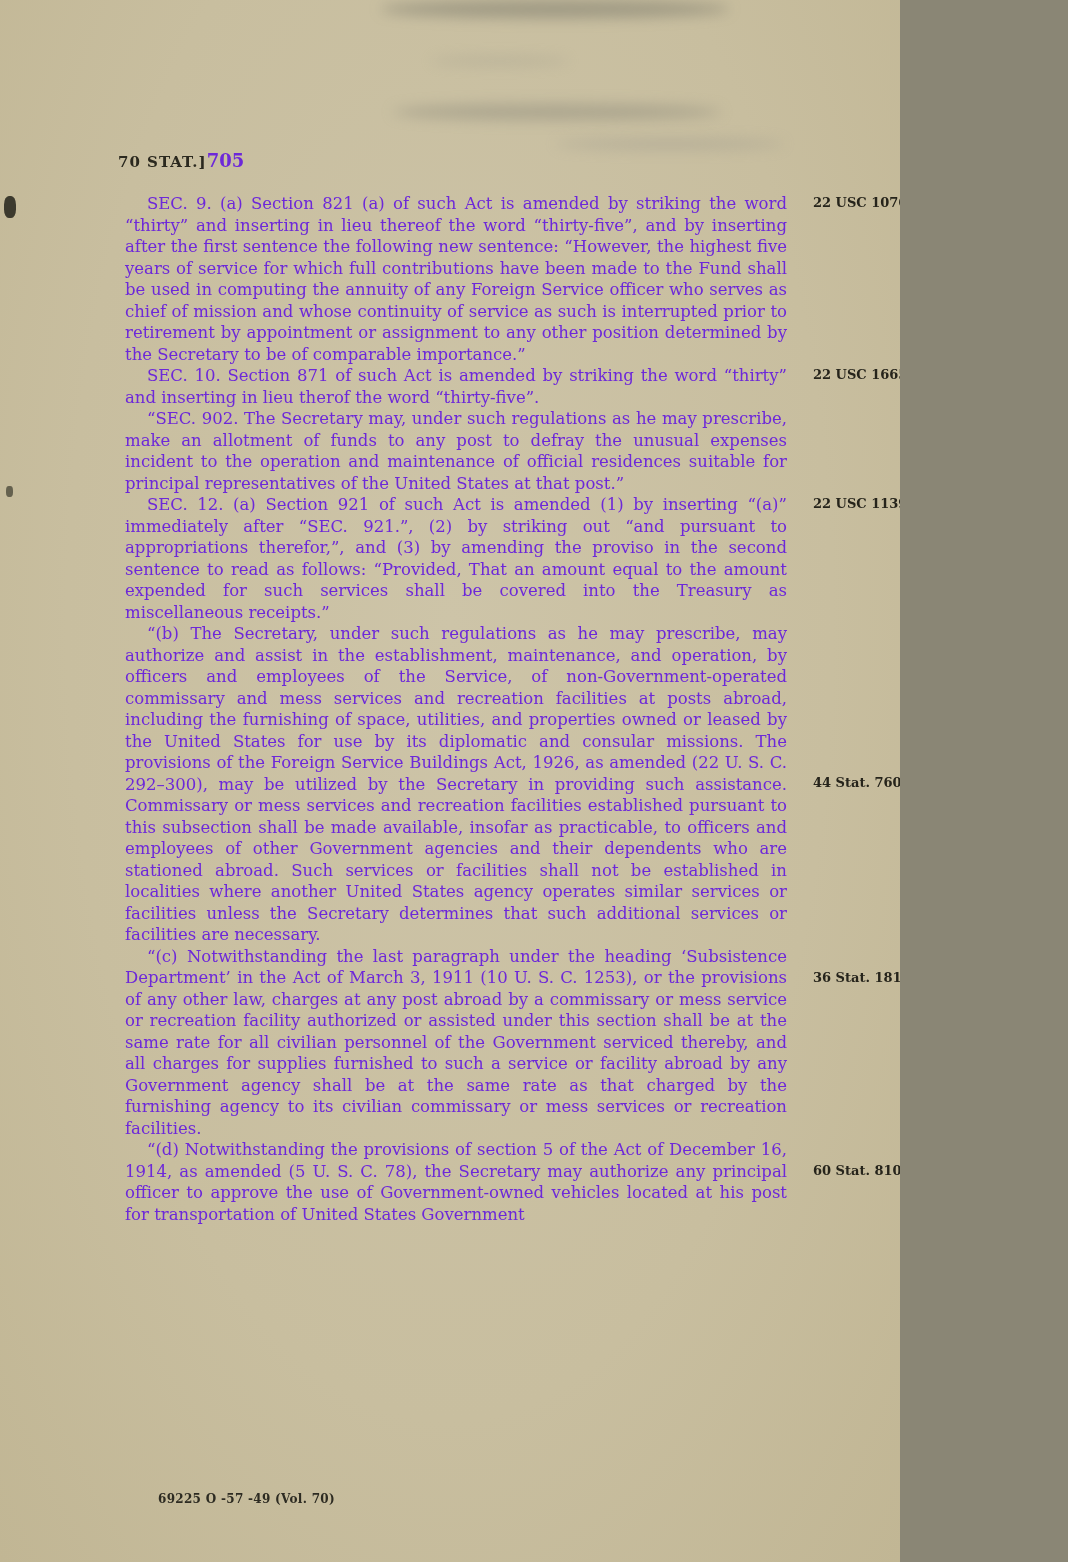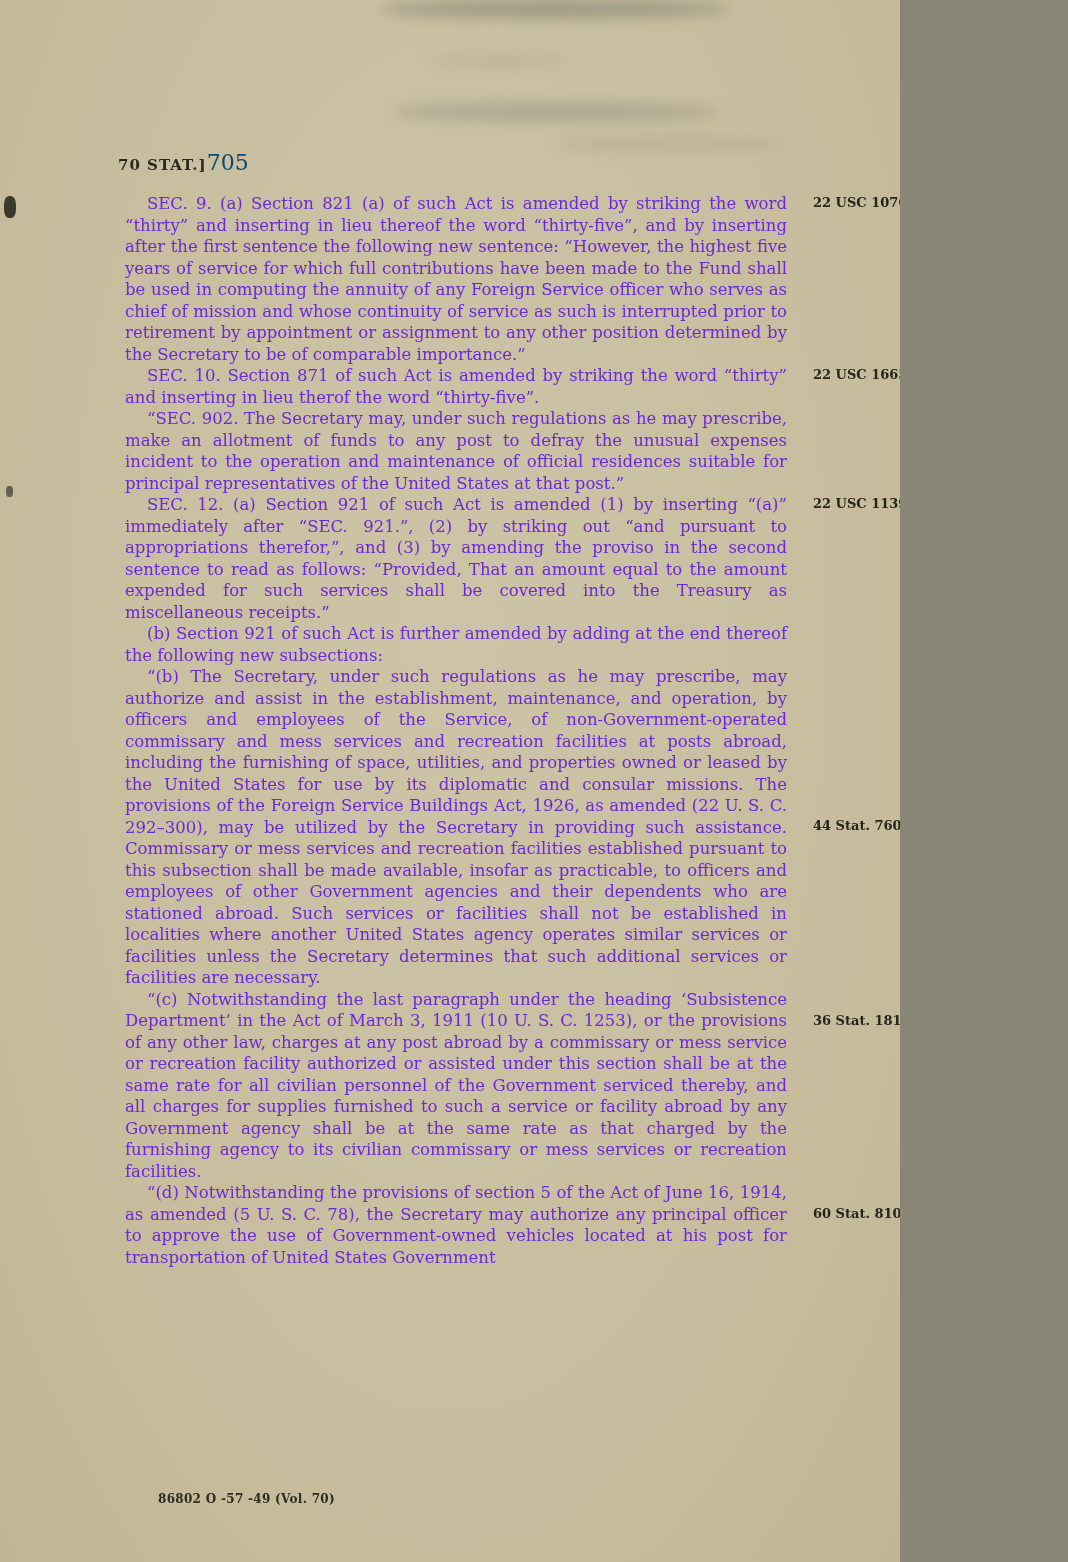--- a/index.html
+++ b/index.html
@@ -30,21 +30,21 @@
     display: flex; align-items: baseline;
   }
   .header .vol {
     font-size: 15px; font-weight: bold; letter-spacing: 1px;
     color: #2b291f; white-space: nowrap;
   }
   .header .title {
     flex: 1; text-align: center; font-size: 19px; font-weight: bold;
     letter-spacing: .5px; color: #23221a; white-space: nowrap;
   }
-  .header .pagenum { font-size: 22px; font-weight: normal; color: #0c4a6e; }
+  .header .pagenum { font-size: 18px; font-weight: bold; color: #6d28d9; }
 
   .body-col { position: absolute; left: 125px; top: 193px; width: 662px; }
   .para { position: relative; }
   .para p {
     margin: 0; font-size: 16.5px; line-height: 21.5px;
     color: #6d28d9; text-align: justify; text-indent: 22px;
   }
   .margin-note {
     position: absolute; left: 688px; top: 2px; width: 170px;
     font-size: 13px; font-weight: bold; color: #26241b; white-space: nowrap;
@@ -85,32 +85,28 @@
       <span class="margin-note">22 USC 1665.</span>
     </div>
     <div class="para">
       <p>“SEC. 902. The Secretary may, under such regulations as he may prescribe, make an allotment of funds to any post to defray the unusual expenses incident to the operation and maintenance of official residences suitable for principal representatives of the United States at that post.”</p>
       <span class="margin-note"></span>
     </div>
     <div class="para">
       <p>SEC. 12. (a) Section 921 of such Act is amended (1) by inserting “(a)” immediately after “SEC. 921.”, (2) by striking out “and pursuant to appropriations therefor,”, and (3) by amending the proviso in the second sentence to read as follows: “Provided, That an amount equal to the amount expended for such services shall be covered into the Treasury as miscellaneous receipts.”</p>
       <span class="margin-note">22 USC 1139.</span>
     </div>
-    <div class="para">
-      <p>(b) Section 921 of such Act is further amended by adding at the end thereof the following new subsections:</p>
-      <span class="margin-note"></span>
-    </div>
     <div class="para note-d7">
       <p>“(b) The Secretary, under such regulations as he may prescribe, may authorize and assist in the establishment, maintenance, and operation, by officers and employees of the Service, of non-Government-operated commissary and mess services and recreation facilities at posts abroad, including the furnishing of space, utilities, and properties owned or leased by the United States for use by its diplomatic and consular missions.  The provisions of the Foreign Service Buildings Act, 1926, as amended (22 U. S. C. 292–300), may be utilized by the Secretary in providing such assistance.  Commissary or mess services and recreation facilities established pursuant to this subsection shall be made available, insofar as practicable, to officers and employees of other Government agencies and their dependents who are stationed abroad.  Such services or facilities shall not be established in localities where another United States agency operates similar services or facilities unless the Secretary determines that such additional services or facilities are necessary.</p>
       <span class="margin-note">44 Stat. 760.</span>
     </div>
     <div class="para note-d1">
       <p>“(c) Notwithstanding the last paragraph under the heading ‘Subsistence Department’ in the Act of March 3, 1911 (10 U. S. C. 1253), or the provisions of any other law, charges at any post abroad by a commissary or mess service or recreation facility authorized or assisted under this section shall be at the same rate for all civilian personnel of the Government serviced thereby, and all charges for supplies furnished to such a service or facility abroad by any Government agency shall be at the same rate as that charged by the furnishing agency to its civilian commissary or mess services or recreation facilities.</p>
       <span class="margin-note">36 Stat. 1814.</span>
     </div>
     <div class="para note-d1">
-      <p>“(d) Notwithstanding the provisions of section 5 of the Act of June 16, 1914, as amended (5 U. S. C. 78), the Secretary may authorize any principal officer to approve the use of Government-owned vehicles located at his post for transportation of United States Government</p>
+      <p>“(d) Notwithstanding the provisions of section 5 of the Act of December 16, 1914, as amended (5 U. S. C. 78), the Secretary may authorize any principal officer to approve the use of Government-owned vehicles located at his post for transportation of United States Government</p>
       <span class="margin-note">60 Stat. 810.</span>
     </div>
   </div>
 
-  <div class="footer">86802 O -57 -49 (Vol. 70)</div>
+  <div class="footer">69225 O -57 -49 (Vol. 70)</div>
 </div>
 
 </body></html>

